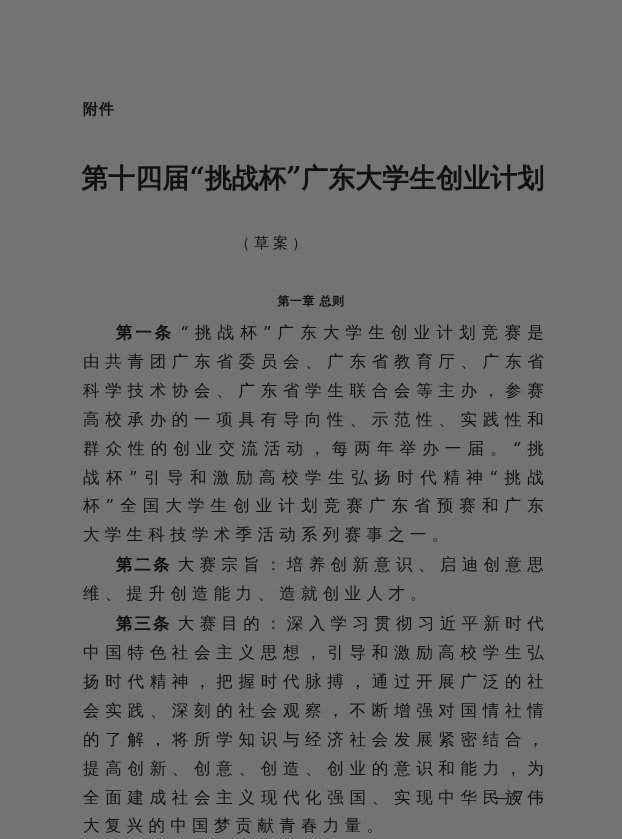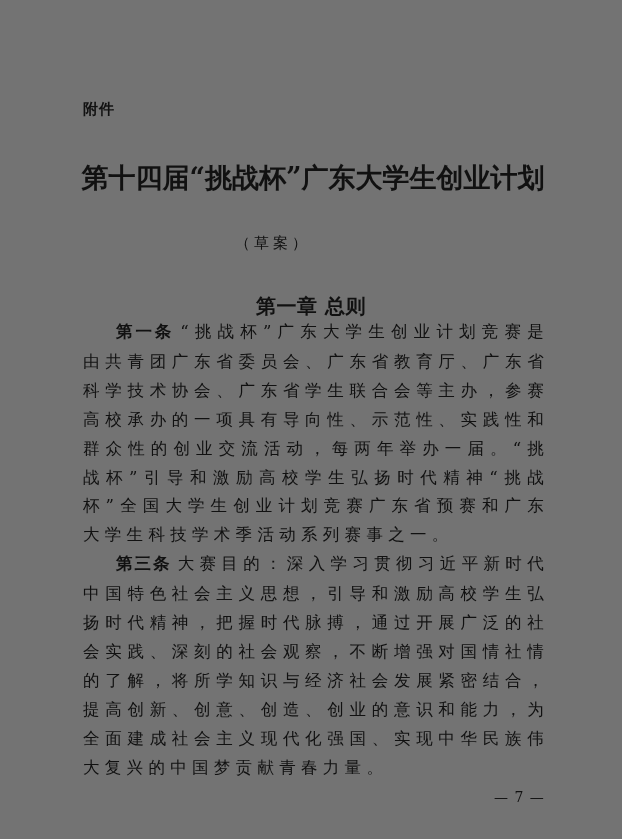--- a/index.html
+++ b/index.html
@@ -54,40 +54,40 @@
     letter-spacing: 4px;
   }
   .chapter {
     position: absolute;
     top: 293px;
     left: 0;
     width: 622px;
     text-align: center;
     font-family: "DejaVu Sans", sans-serif;
     font-weight: bold;
-    font-size: 20px;
+    font-size: 12px;
     letter-spacing: 0.5px;
   }
   .body {
     position: absolute;
     left: 83px;
     top: 318px;
     width: 466px;
     font-family: "DejaVu Serif", serif;
     font-size: 16.5px;
     line-height: 28.9px;
     letter-spacing: 5.3px;
     text-align: justify;
   }
   .para {
     margin: 0;
     text-indent: 33px;
   }
   .art {
-    font-family: Liberation Mono, monospace;
+    font-family: Liberation Sans, sans-serif;
     font-weight: bold;
     letter-spacing: 2px;
     margin-right: 6px;
   }
   .page-number {
     position: absolute;
     top: 789px;
     left: 494px;
     font-family: "DejaVu Serif", serif;
     font-size: 14px;
@@ -105,20 +105,23 @@
 
   <div class="subtitle">（草案）</div>
 
   <div class="chapter">第一章  总则</div>
 
   <div class="body">
     <p class="para">
       <span class="art">第一条</span><span>“挑战杯”广东大学生创业计划竞赛是由共青团广东省委员会、广东省教育厅、广东省科学技术协会、广东省学生联合会等主办，参赛高校承办的一项具有导向性、示范性、实践性和群众性的创业交流活动，每两年举办一届。“挑战杯”引导和激励高校学生弘扬时代精神“挑战杯”全国大学生创业计划竞赛广东省预赛和广东大学生科技学术季活动系列赛事之一。</span>
     </p>
     <p class="para">
+      <span class="art">第二条</span><span>大赛宗旨：培养创新意识、启迪创意思维、提升创造能力、造就创业人才。</span>
+    </p>
+    <p class="para">
       <span class="art">第三条</span><span>大赛目的：深入学习贯彻习近平新时代中国特色社会主义思想，引导和激励高校学生弘扬时代精神，把握时代脉搏，通过开展广泛的社会实践、深刻的社会观察，不断增强对国情社情的了解，将所学知识与经济社会发展紧密结合，提高创新、创意、创造、创业的意识和能力，为全面建成社会主义现代化强国、实现中华民族伟大复兴的中国梦贡献青春力量。</span>
     </p>
     <p class="para">
       
     </p>
   </div>
 
   <div class="page-number">— 7 —</div>
 
 </div>

